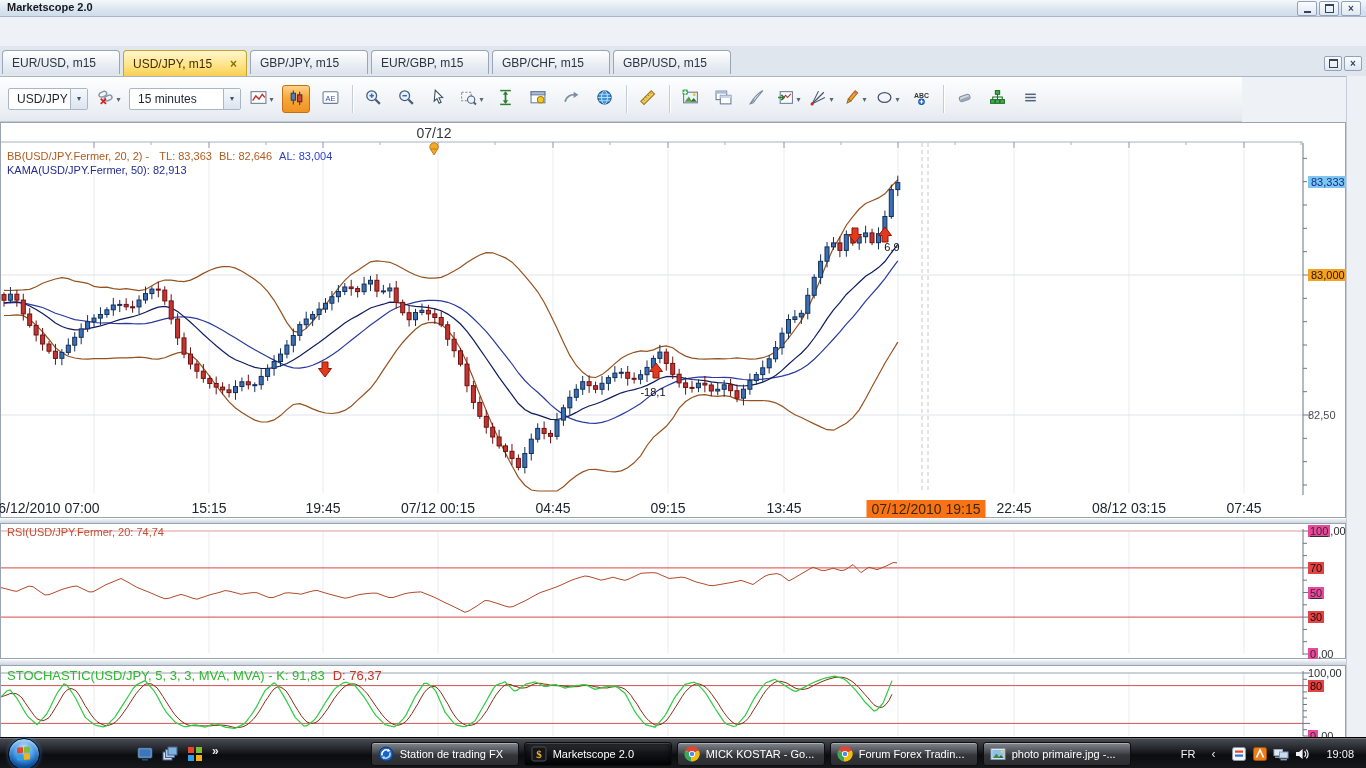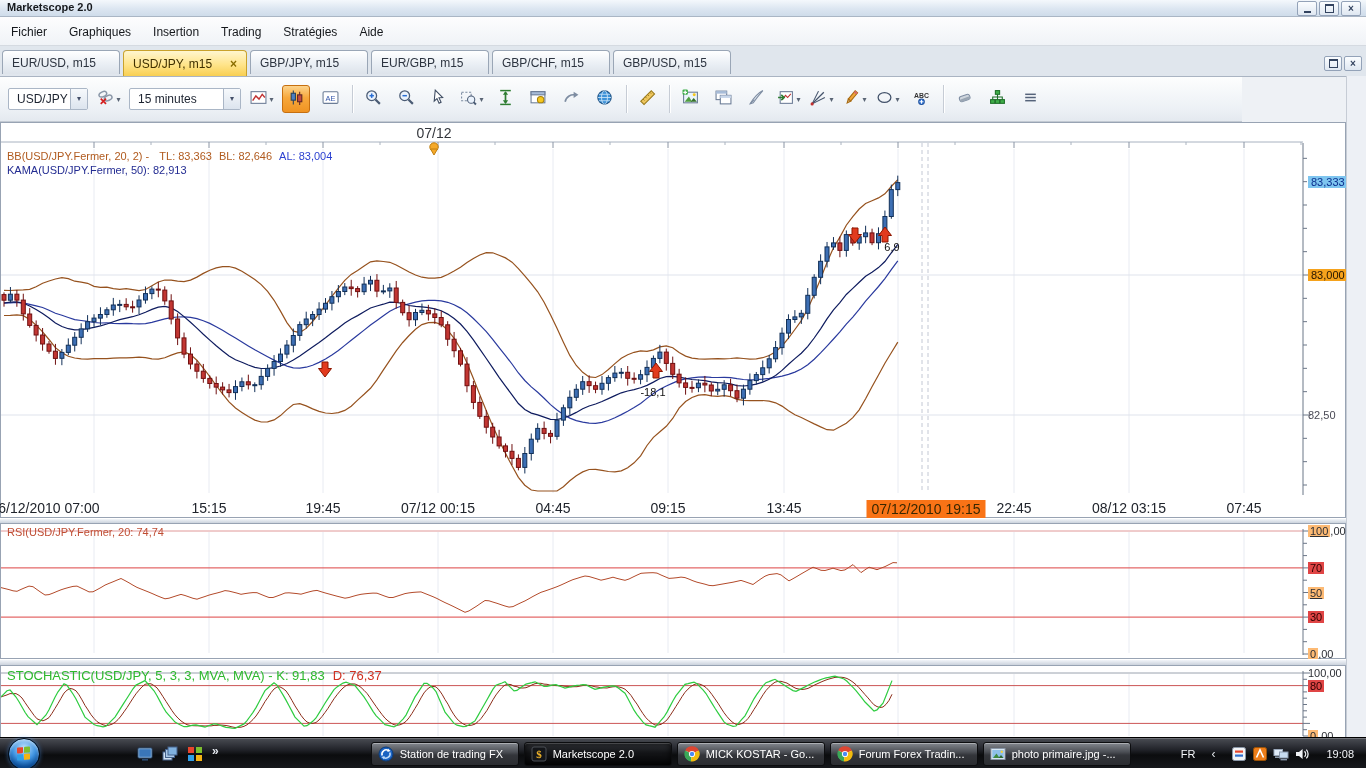--- a/index.html
+++ b/index.html
@@ -63,21 +63,21 @@
   .bbcol{color:#b05a1e;margin-right:7px;}
   .alcol{color:#2a3fd0;}
   .kamacol{color:#232c92;}
   #timeaxis{position:absolute;left:0;top:374px;width:1344px;height:20px;font-size:14px;color:#20242c;}
   .tlab{position:absolute;top:3px;transform:translateX(-50%);white-space:nowrap;}
   .tlab.hl{background:#f97316;padding:1px 5px;color:#3a2800;}
   .plabel{position:absolute;left:1307px;transform:translateY(-50%);font-size:11px;color:#4a4a55;white-space:nowrap;}
   .plabel.current{background:#7ec5ef;color:#0b2f8e;padding:0 3px;}
   .plabel.round{background:#f5a21c;color:#241400;padding:0 3px;}
   .alabel{position:absolute;left:1307px;transform:translateY(-50%);font-size:11px;color:#2c2f35;white-space:nowrap;}
-  .hlgray{background:#fdba74;padding:0 2px;text-decoration:underline;}
+  .hlgray{background:#ec4899;padding:0 2px;text-decoration:underline;}
   .hlred{background:#e04545;padding:0 2px;color:#2d0000;}
   .rsilabel{position:absolute;left:6px;top:2px;font-size:11px;color:#bf4d33;white-space:nowrap;}
   .stochlabel{position:absolute;left:6px;top:2px;font-size:13px;white-space:nowrap;}
   .kcol{color:#2db82d;}
   .dcol{color:#d03020;margin-left:8px;}
   .annot{position:absolute;transform:translate(-50%,-50%);font-size:11px;color:#101010;white-space:nowrap;}
   .rightstrip{position:absolute;left:1346px;top:76px;width:20px;height:661px;background:#edf0f5;
     border-left:1px solid #c6ccd5;}
   
   .taskbar{position:absolute;left:0;top:737px;width:1366px;height:31px;z-index:50;display:flex;align-items:center;
@@ -121,21 +121,20 @@
         </span>
       <span class="wbtn">
           <i class="g-rest"></i>
         </span>
       <span class="wbtn">
           <span class="g-close">×</span>
         </span>
     </span>
   </div>
 
-  <div class="menubar" id="menubar"><span class="mitem">Fichier</span><span class="mitem">Graphiques</span><span class="mitem">Insertion</span><span class="mitem">Trading</span><span class="mitem">Stratégies</span><span class="mitem">Aide</span></div>
 
   <div class="tabbar">
     <div id="tabs">
         <div class="tab">
           <span class="tlabel">EUR/USD, m15</span>
         </div>
         <div class="tab active">
           <span class="tlabel">USD/JPY, m15</span>
           <span class="tclose">×</span>
         </div>

